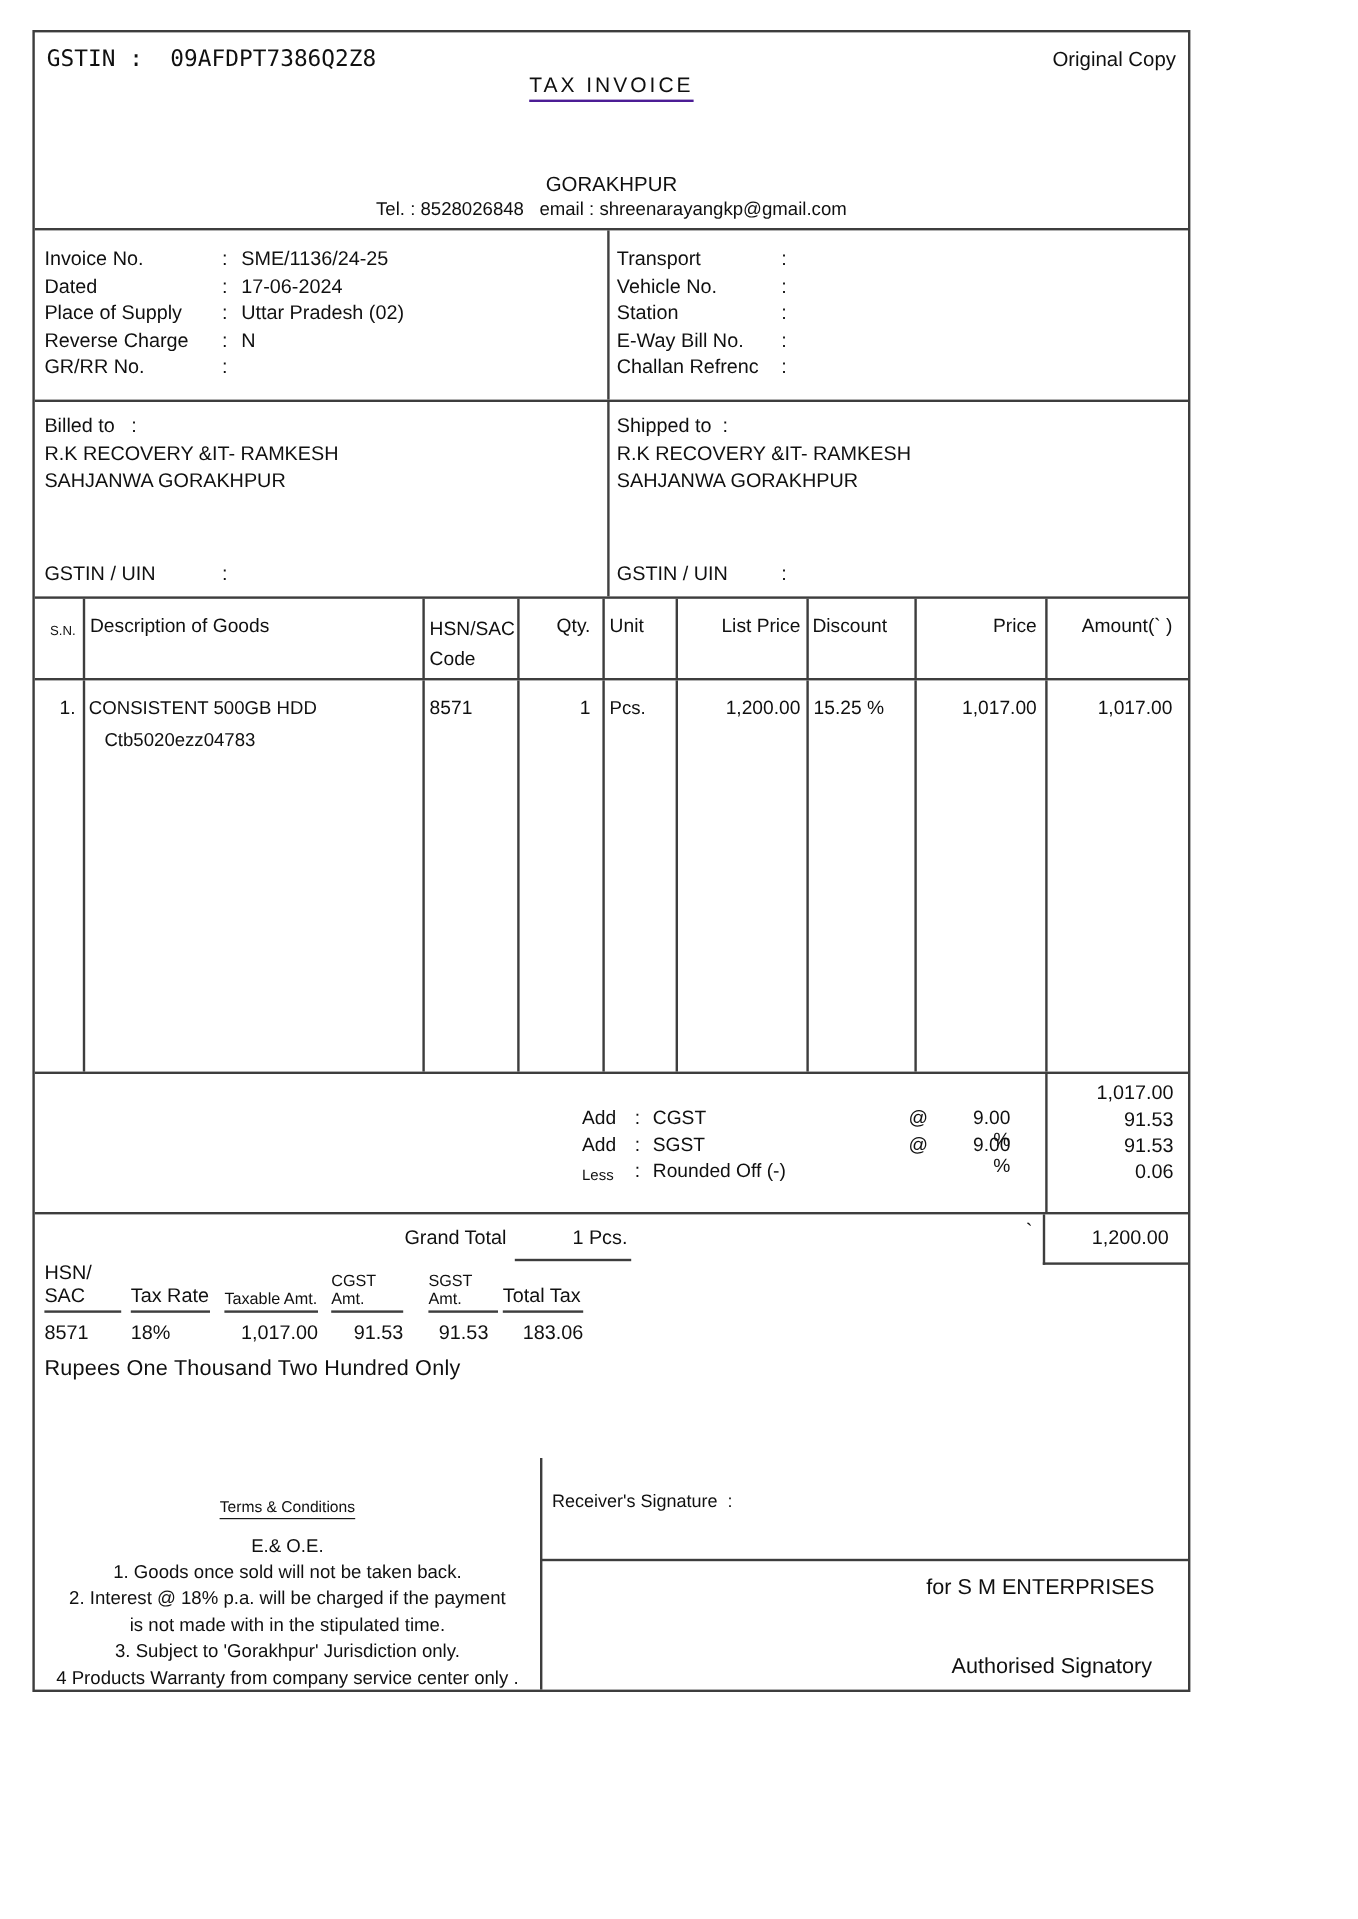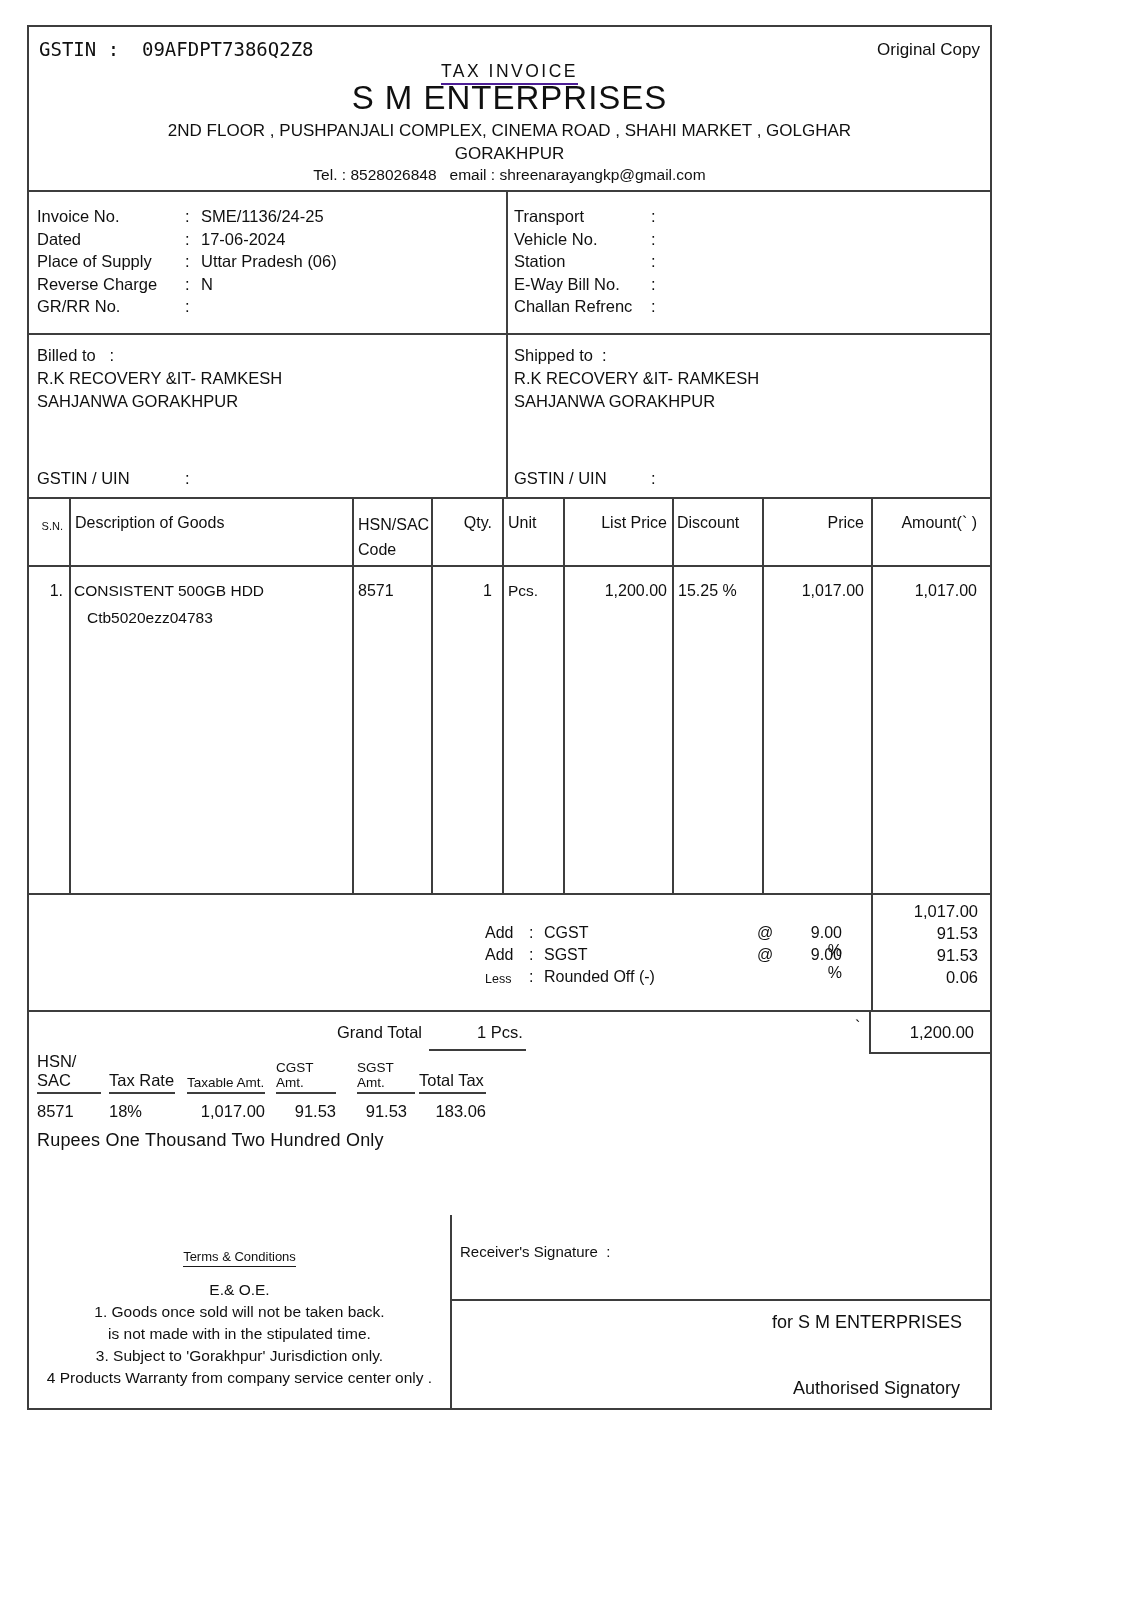--- a/index.html
+++ b/index.html
@@ -131,42 +131,40 @@
 </style>
 </head>
 <body>
 
 <div class="inv">
 
   <div class="sec" id="sec-header">
     <div class="abs pre mono" id="h-gstin">GSTIN :  09AFDPT7386Q2Z8</div>
     <div class="abs" id="h-copy">Original Copy</div>
     <div class="abs" id="h-title"><span>TAX INVOICE</span></div>
-    <div class="abs" id="h-company">S M ENTERPRISES</div>
-    <div class="abs" id="h-addr1">2ND FLOOR , PUSHPANJALI COMPLEX, CINEMA ROAD , SHAHI MARKET , GOLGHAR</div>
     <div class="abs" id="h-addr2">GORAKHPUR</div>
     <div class="abs pre" id="h-contact">Tel. : 8528026848   email : shreenarayangkp@gmail.com</div>
   </div>
 
   <div class="sec" id="sec-meta">
     <div class="half-l">
       <div class="mrow">
           <span class="ml">Invoice No.</span>
           <span class="mc">:</span>
           <span class="mv">SME/1136/24-25</span>
         </div>
       <div class="mrow">
           <span class="ml">Dated</span>
           <span class="mc">:</span>
           <span class="mv">17-06-2024</span>
         </div>
       <div class="mrow">
           <span class="ml">Place of Supply</span>
           <span class="mc">:</span>
-          <span class="mv">Uttar Pradesh (06)</span>
+          <span class="mv">Uttar Pradesh (02)</span>
         </div>
       <div class="mrow">
           <span class="ml">Reverse Charge</span>
           <span class="mc">:</span>
           <span class="mv">N</span>
         </div>
       <div class="mrow">
           <span class="ml">GR/RR No.</span>
           <span class="mc">:</span>
           <span class="mv"></span>
@@ -331,20 +329,21 @@
     <div class="abs" id="words">Rupees One Thousand Two Hundred Only</div>
   </div>
 
 
   <div class="sec" id="sec-terms">
     <div id="terms-vline"></div>
     <div id="terms-left">
       <span id="terms-head">Terms &amp; Conditions</span>
       <div class="term-line">E.&amp; O.E.</div>
       <div class="term-line">1. Goods once sold will not be taken back.</div>
+      <div class="term-line">2. Interest @ 18% p.a. will be charged if the payment</div>
       <div class="term-line">is not made with in the stipulated time.</div>
       <div class="term-line">3. Subject to 'Gorakhpur' Jurisdiction only.</div>
       <div class="term-line">4 Products Warranty from company service center only .</div>
     </div>
     <div class="pre" id="recv">Receiver's Signature  :</div>
     <div id="recv-line"></div>
     <div id="for-co">for S M ENTERPRISES</div>
     <div id="auth">Authorised Signatory</div>
   </div>
 

